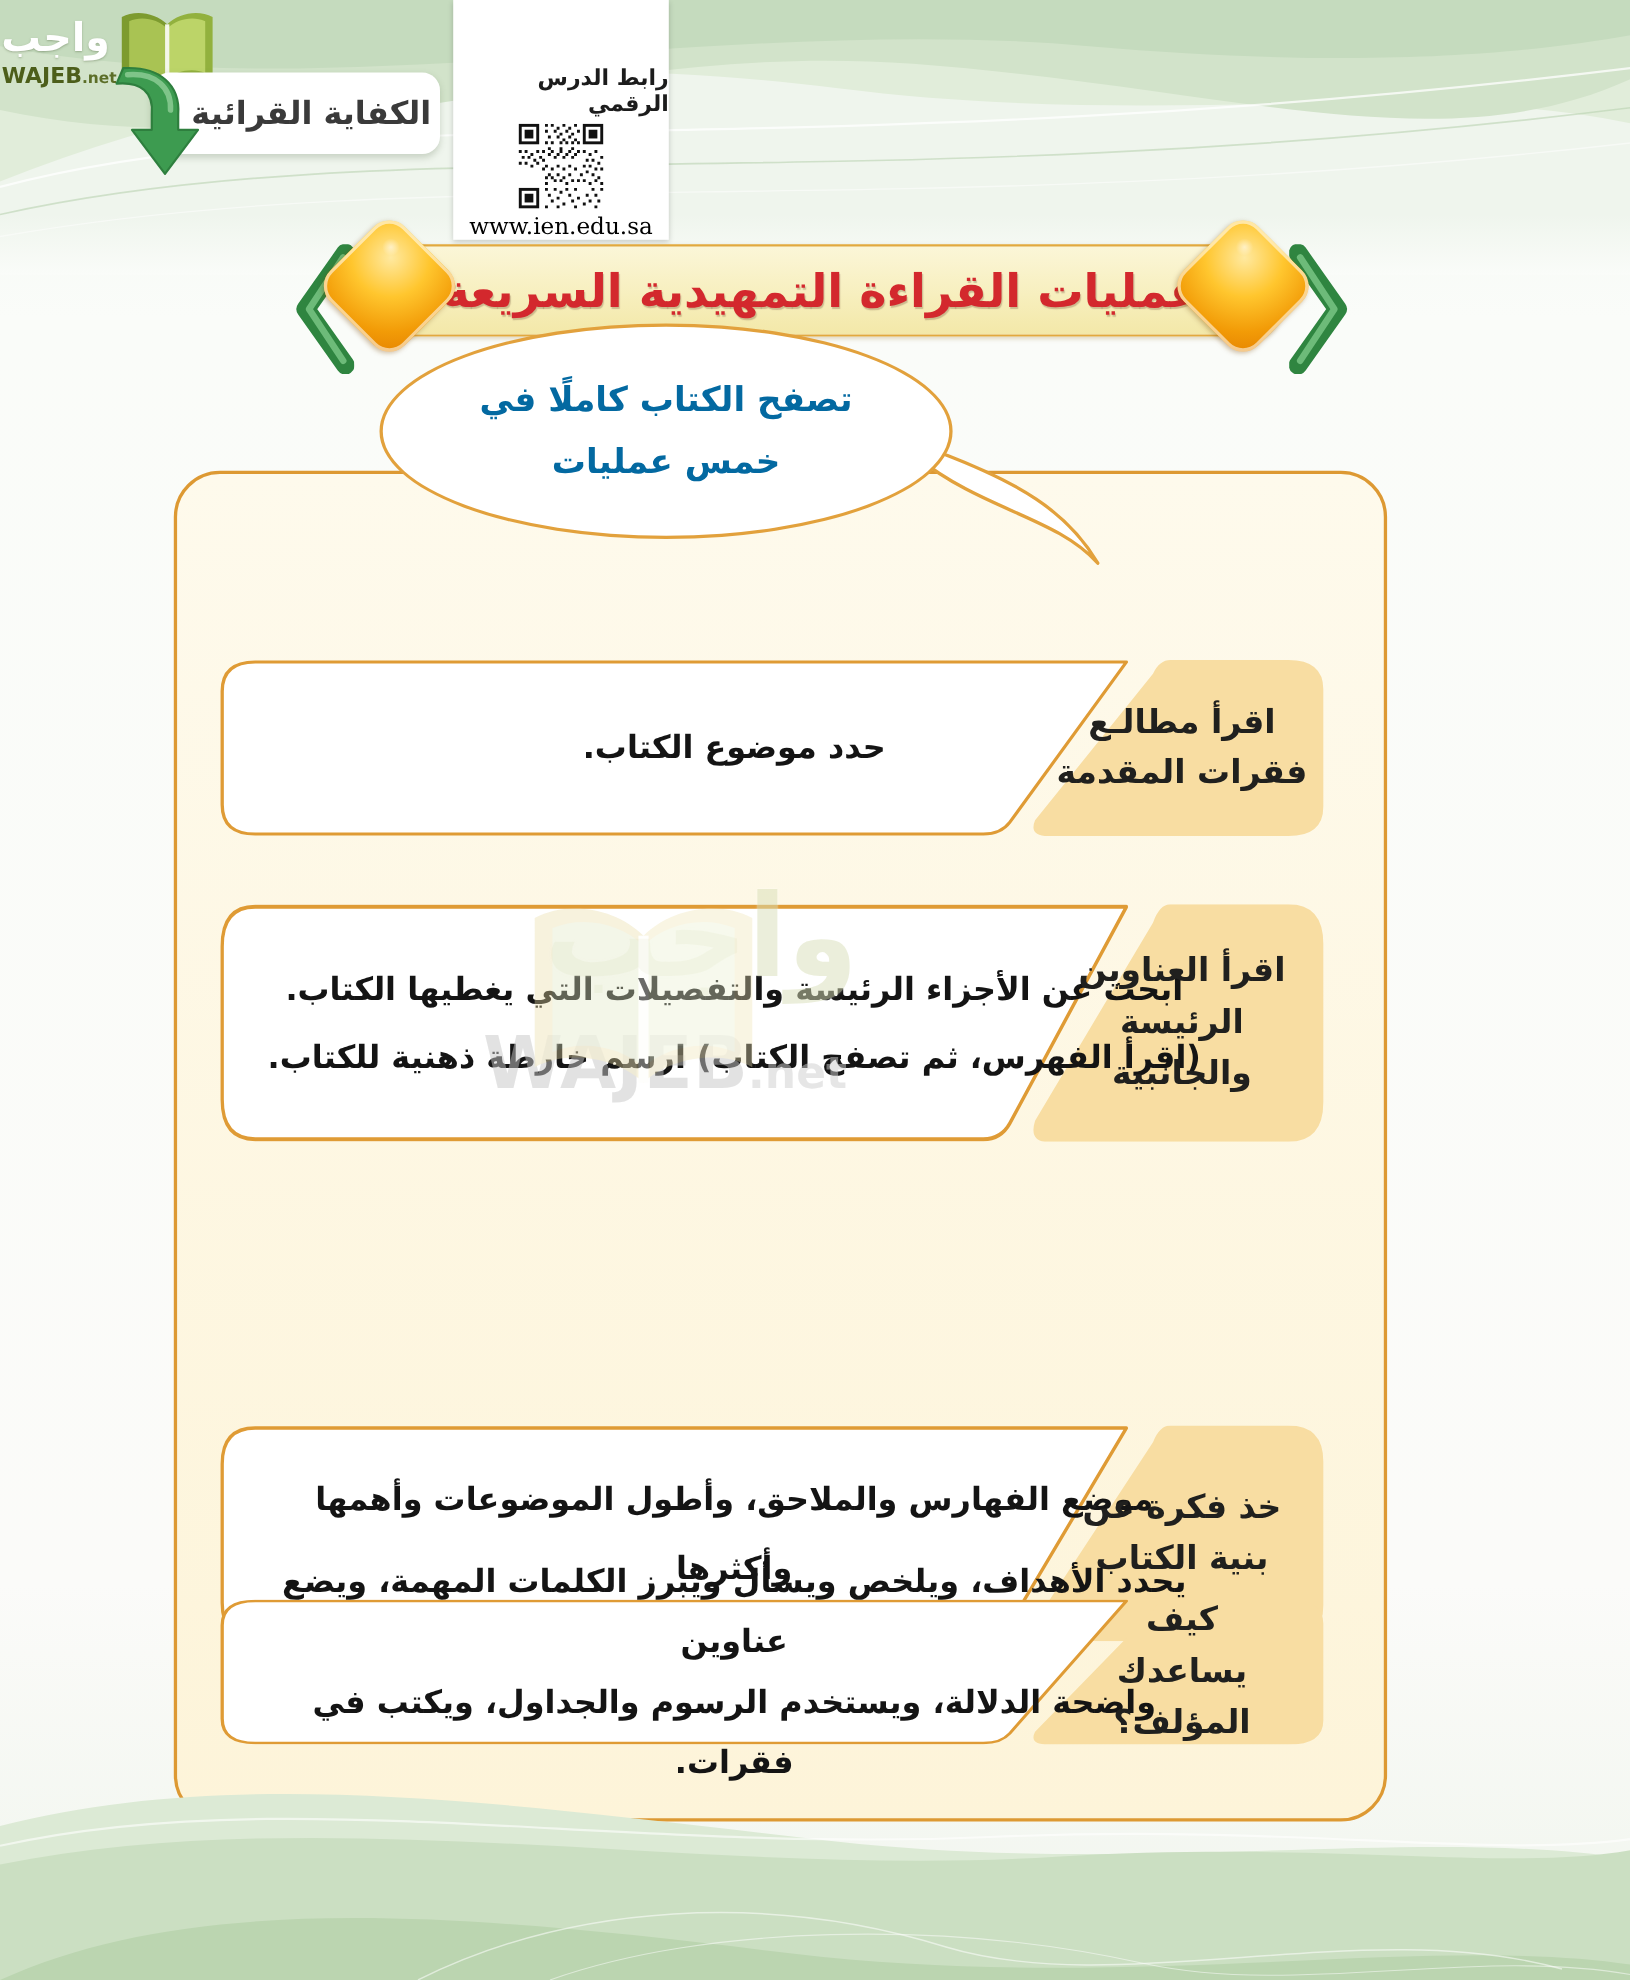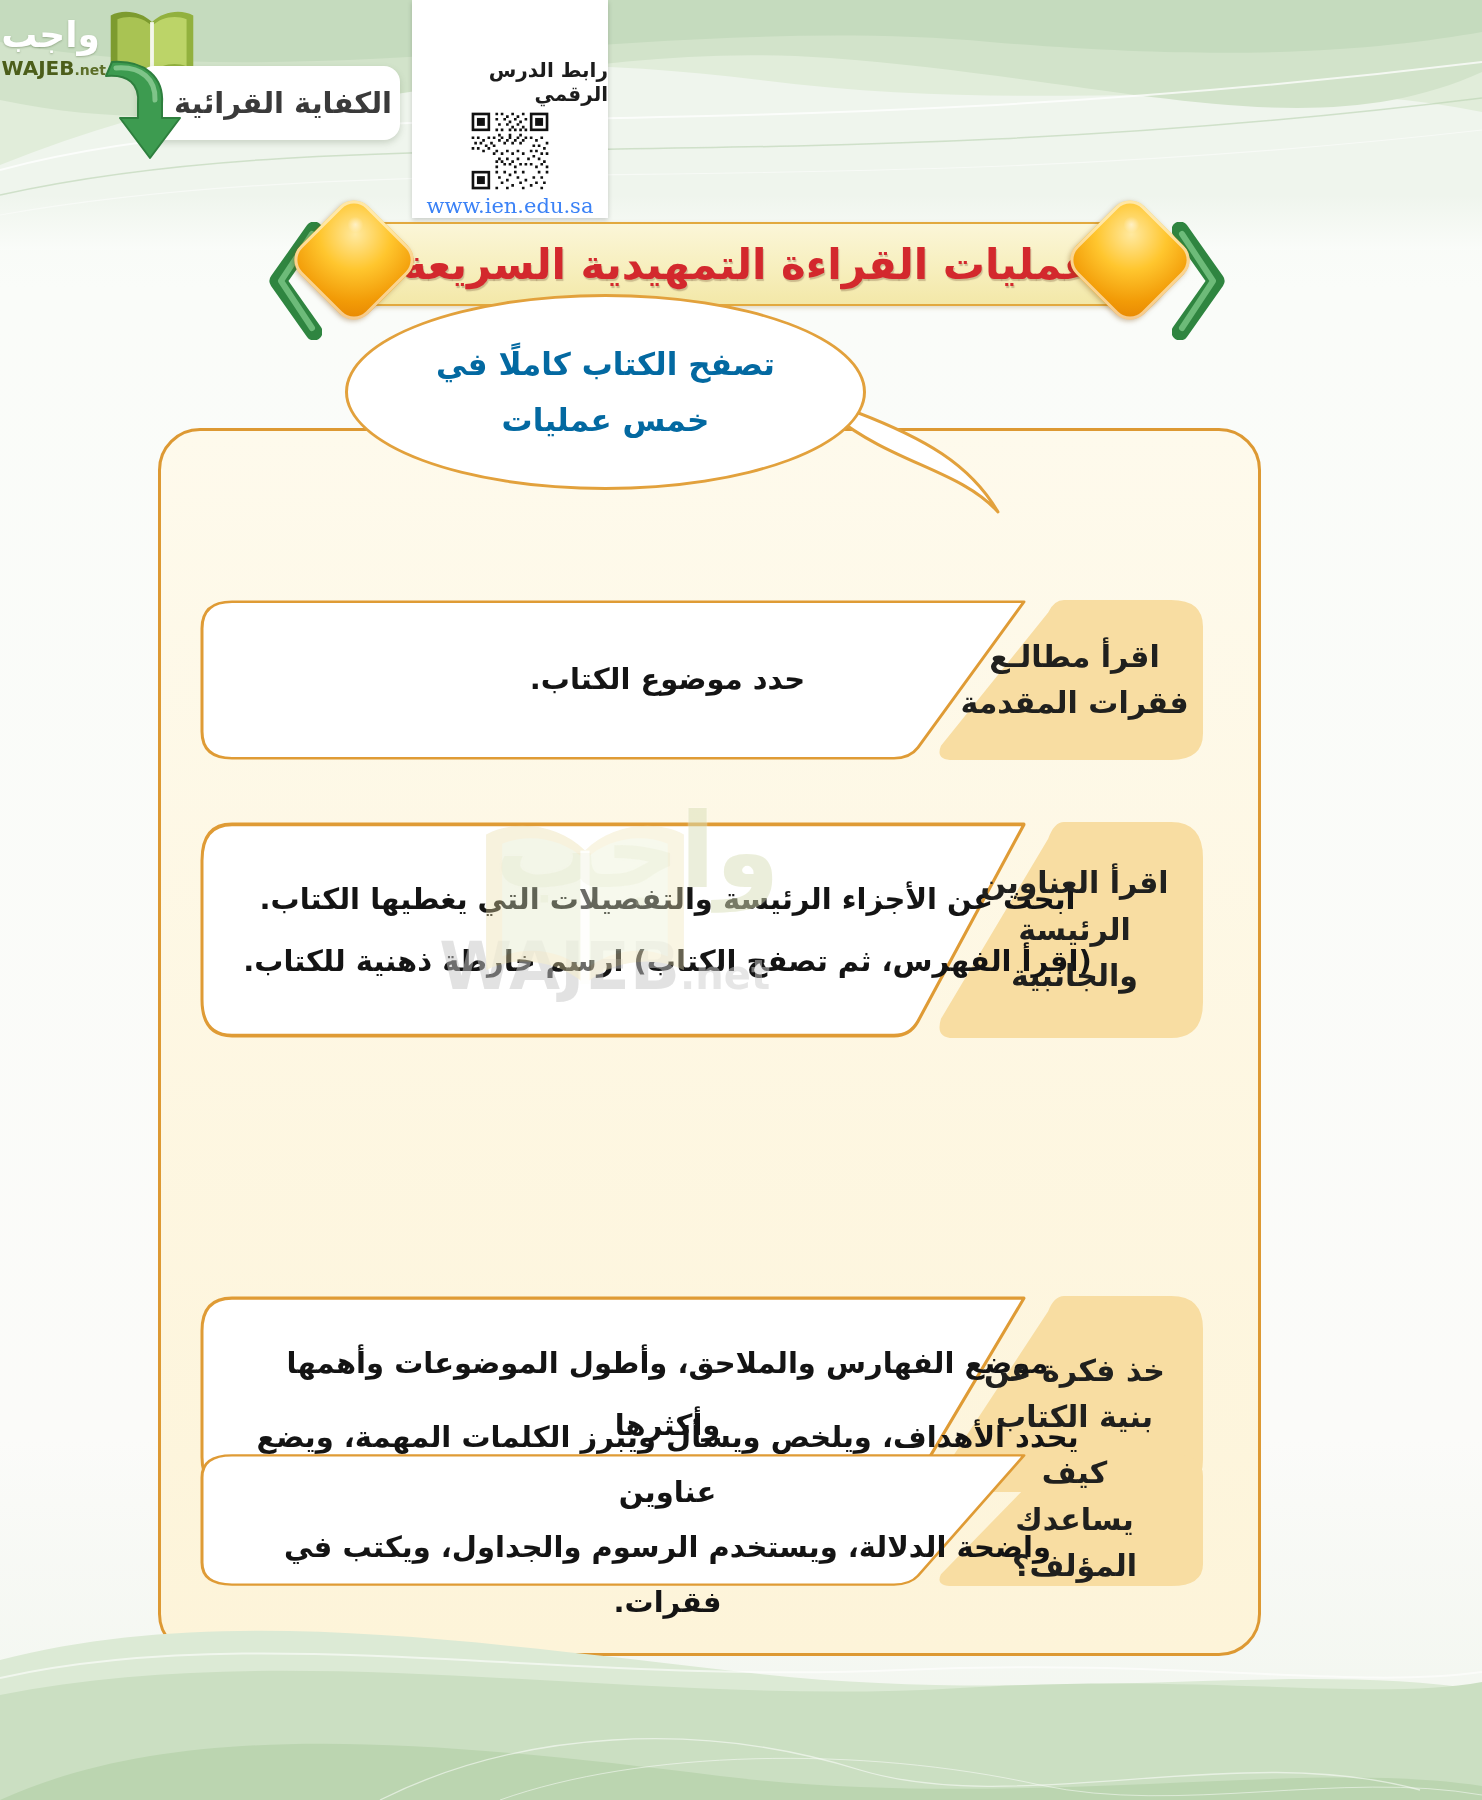--- a/index.html
+++ b/index.html
@@ -25,21 +25,21 @@
   .pill{left:138px;top:66px;width:262px;height:74px;background:#ffffff;border-radius:16px;
         box-shadow:0 3px 6px rgba(90,110,80,.25);display:flex;align-items:center;justify-content:flex-start;}
   .pill-text{padding-right:8px;font-size:29px;font-weight:bold;color:#3a3a3a;}
   .pill-arrow{position:absolute;left:-40px;top:-10px;}
 
   
   .qr-strip{left:412px;top:0;width:196px;height:218px;background:#ffffff;
             box-shadow:0 2px 5px rgba(0,0,0,.18);display:flex;flex-direction:column;align-items:center;}
   .qr-title{margin-top:58px;font-size:20px;font-weight:bold;color:#1c1c1c;}
   .qr-code{margin-top:4px;}
-  .qr-url{margin-top:2px;font-size:21px;color:#3b82f6;font-family:"DejaVu Serif",serif;direction:ltr;}
+  .qr-url{margin-top:2px;font-size:21px;color:#000000;font-family:"DejaVu Serif",serif;direction:ltr;}
 
   
   .banner{left:332px;top:222px;width:826px;height:80px;border-radius:20px;
           background:linear-gradient(180deg,#fbf6d8 0%,#f7efbe 55%,#f3e8a8 100%);
           border:2px solid #e2a93e;box-shadow:0 2px 4px rgba(150,110,30,.25);
           display:flex;align-items:center;justify-content:center;}
   .banner-text{font-size:42px;font-weight:bold;color:#d3282d;text-shadow:1px 2px 1px rgba(80,40,20,.25);}
   .diamond{width:96px;height:96px;border-radius:20px;transform:rotate(45deg);
            background:radial-gradient(circle at 32% 30%,#ffe9a0 0%,#ffc62e 38%,#f29b07 72%,#e37f00 100%);
            box-shadow:inset 0 0 0 3px rgba(255,255,255,.55),0 2px 5px rgba(120,70,0,.35);}

